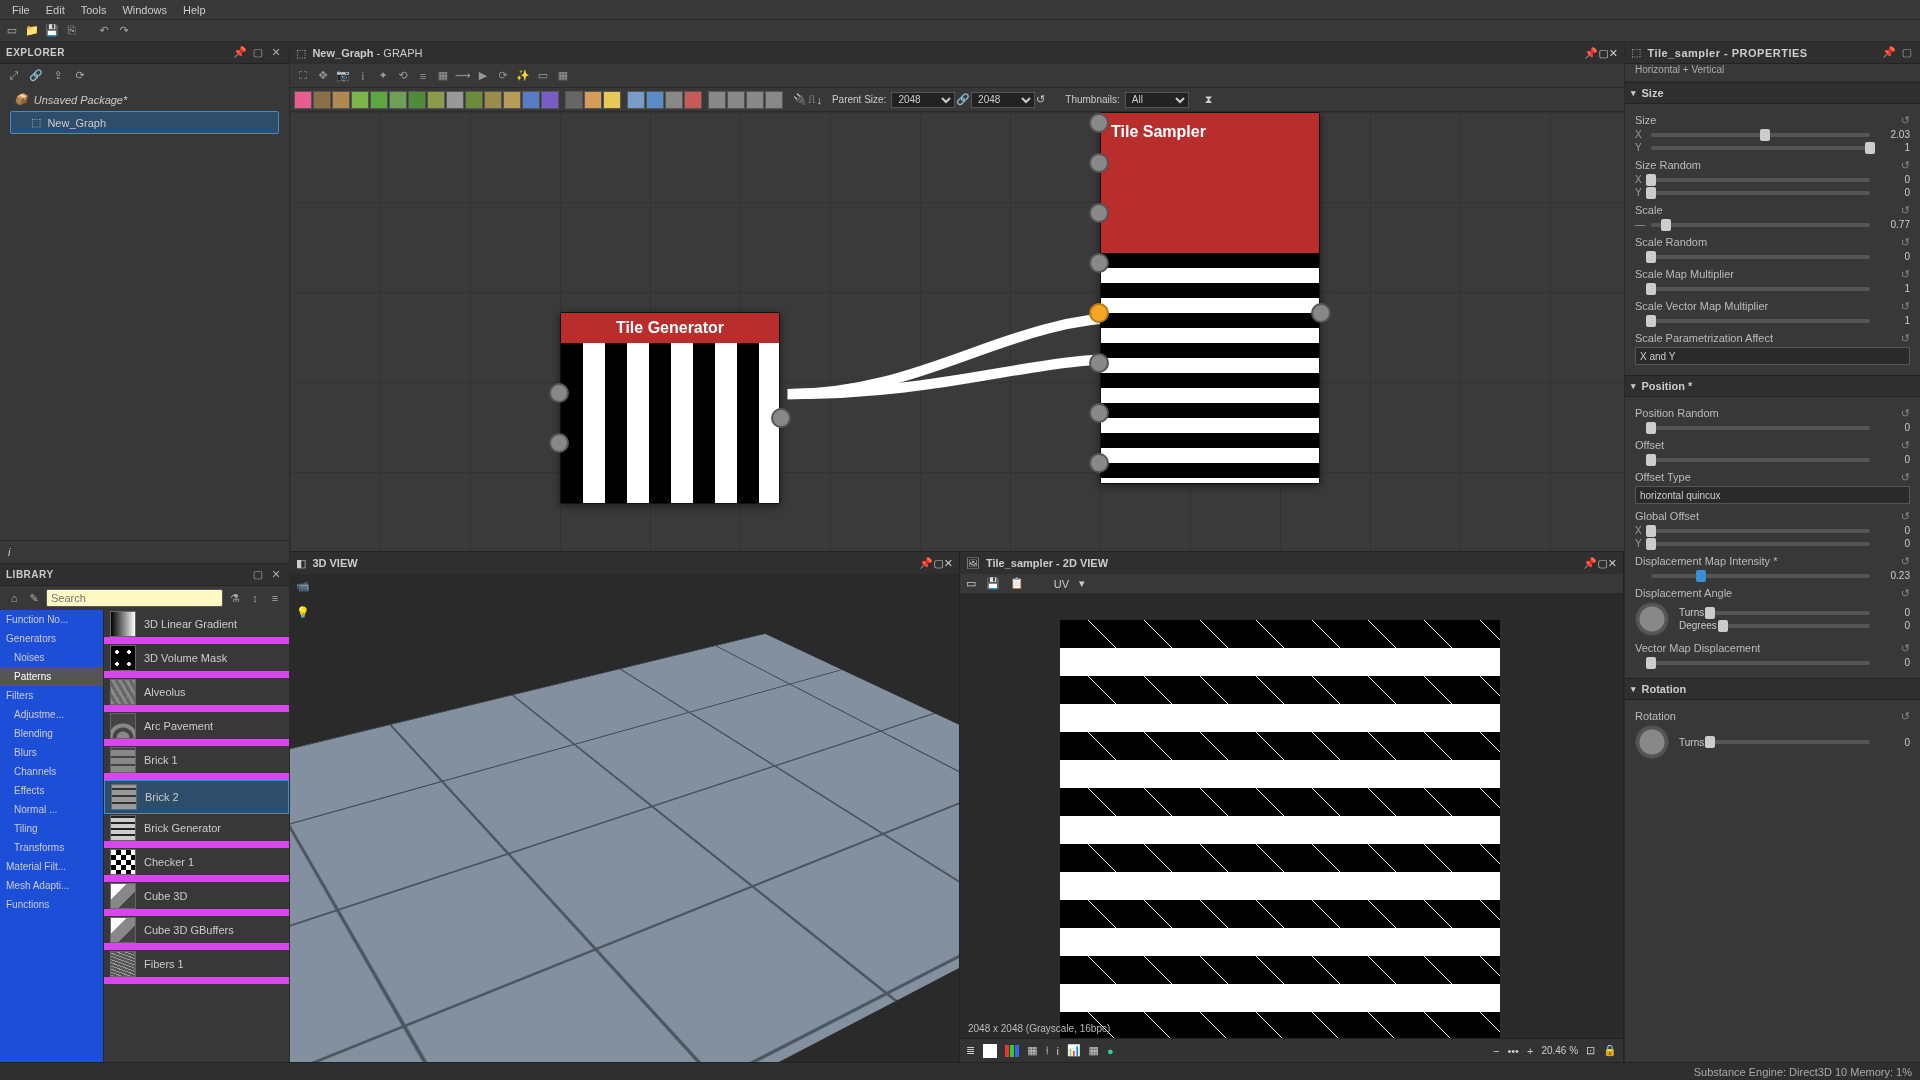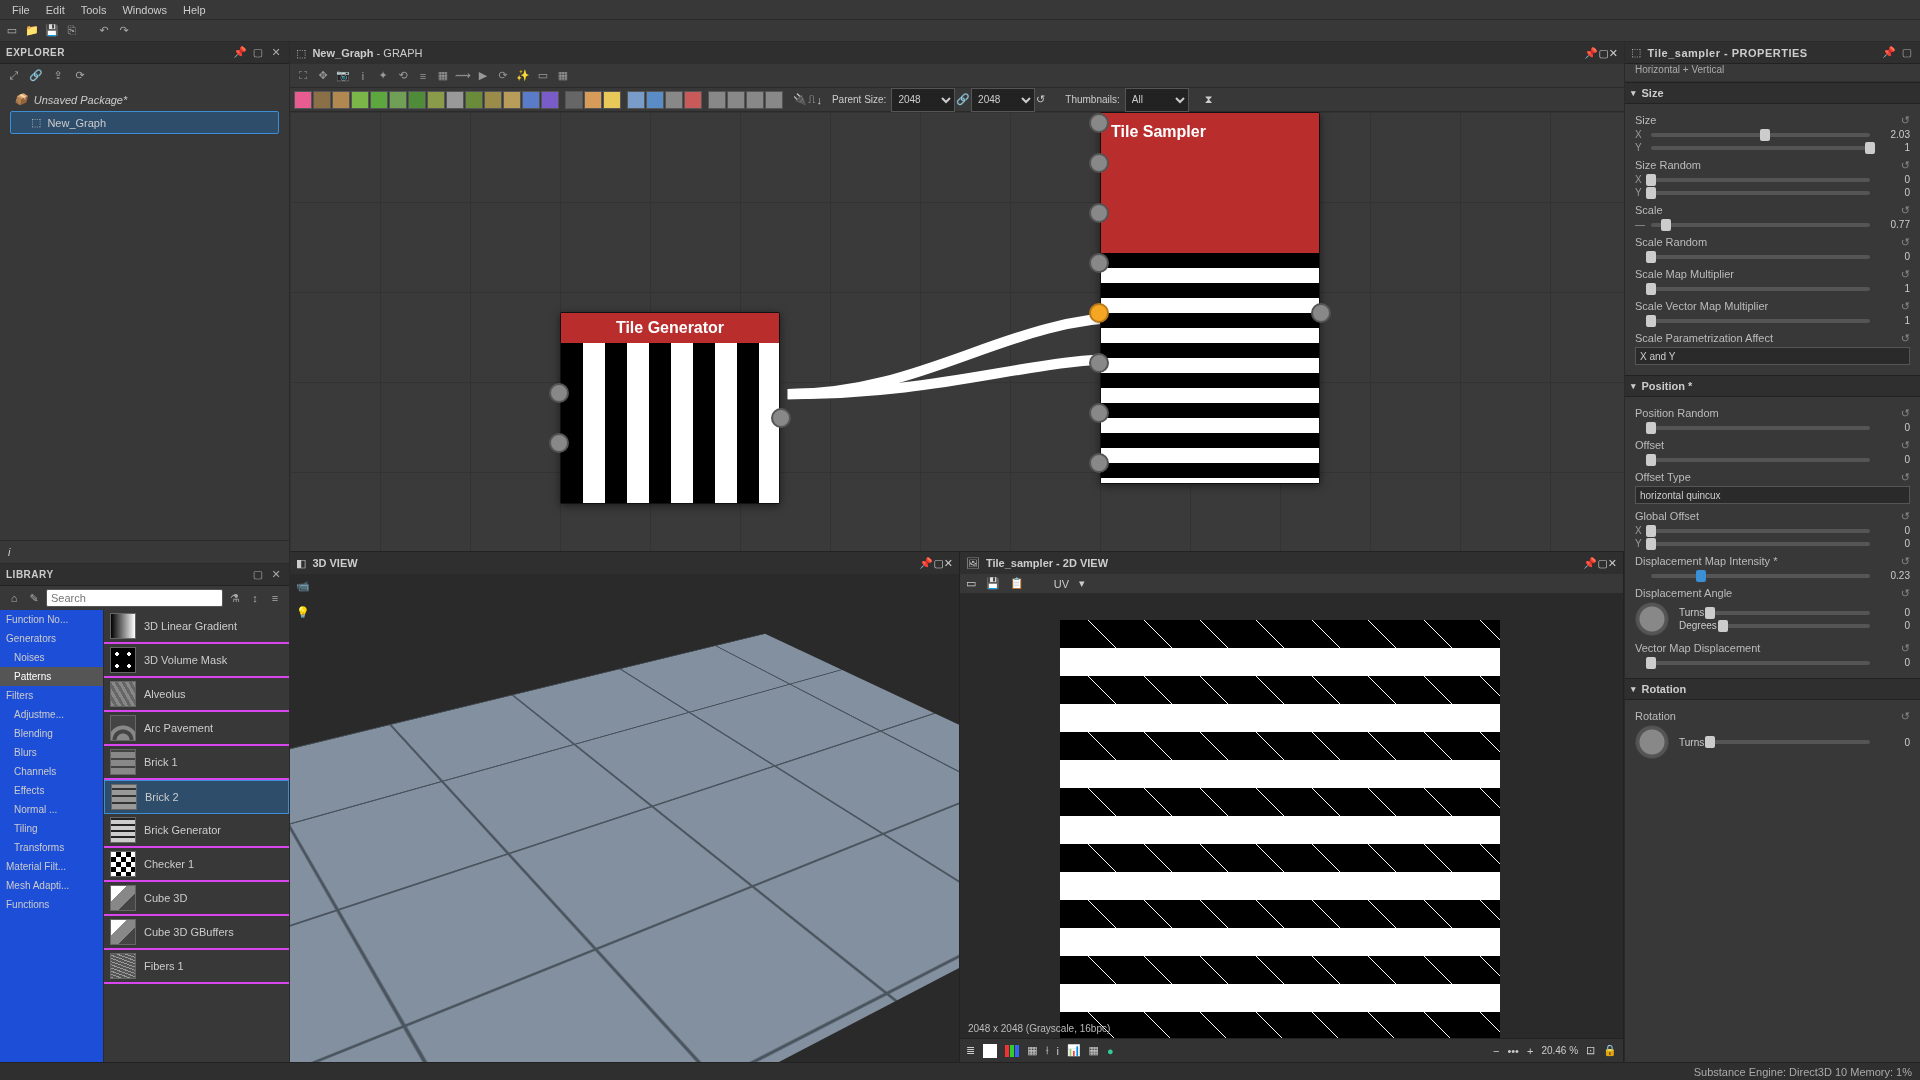--- a/index.html
+++ b/index.html
@@ -27,28 +27,28 @@
 .explorer-body { flex: 0 0 auto; padding: 4px 6px; }
 .pkg-row { padding: 3px 8px; display:flex; align-items:center; gap:6px; font-style: italic; }
 .graph-row { margin: 2px 4px; padding: 4px 20px; background: #2e4d6b; border: 1px solid #3b8fd6; border-radius: 2px; display:flex; align-items:center; gap:6px; }
 
 
 .i-bar { height: 24px; display:flex; align-items:center; padding:0 8px; font-style: italic; font-family: Georgia, serif; font-size: 14px; border-top:1px solid #2a2a2a; border-bottom:1px solid #2a2a2a;}
 
 
 .library { flex: 1; display: flex; flex-direction: column; min-height: 0; }
 .lib-toolbar { height: 24px; display:flex; align-items:center; padding:0 6px; gap:4px; }
-.lib-search { flex:1; height:18px; background:#ffffff; border:1px solid #555; color:#888; padding:0 4px; border-radius:2px; }
+.lib-search { flex:1; height:18px; background:#fef9c3; border:1px solid #555; color:#888; padding:0 4px; border-radius:2px; }
 .lib-body { flex:1; display:flex; min-height:0; }
 .lib-cats { width: 104px; background:#1d4ed8; border-right:1px solid #2a2a2a; overflow:hidden; }
 .lib-cat { padding: 4px 6px; cursor:pointer; white-space:nowrap; overflow:hidden; text-overflow:ellipsis; font-size:10px;}
 .lib-cat.sub { padding-left: 14px; }
 .lib-cat.sel { background:#555; color:#fff; }
 .lib-list { flex:1; overflow:hidden; }
-.lib-item { height: 34px; display:flex; align-items:center; padding:0 6px; gap:8px; cursor:pointer; border-bottom:2px solid #d946ef;}
+.lib-item { height: 34px; display:flex; align-items:center; padding:0 6px; gap:8px; cursor:pointer; border-bottom:7px solid #d946ef;}
 .lib-item.sel { background:#2e4d6b; border:1px solid #3b8fd6; }
 .lib-thumb { width:26px; height:26px; background:#555; border:1px solid #666; }
 .thumb-gradient { background: linear-gradient(90deg,#000,#fff); }
 .thumb-dots { background: radial-gradient(circle at 6px 6px,#fff 2px,transparent 2px),radial-gradient(circle at 18px 6px,#fff 2px,transparent 2px),radial-gradient(circle at 6px 18px,#fff 2px,transparent 2px),radial-gradient(circle at 18px 18px,#fff 2px,transparent 2px); background-color:#000;}
 .thumb-hex { background: repeating-linear-gradient(60deg,#888 0 3px,#666 3px 6px); }
 .thumb-arc { background: radial-gradient(circle at 50% 100%, #888 6px, #444 7px 10px, #888 11px 14px, #444 15px);}
 .thumb-brick1 { background: repeating-linear-gradient(0deg,#888 0 6px,#444 6px 8px), repeating-linear-gradient(90deg, transparent 0 10px, #444 10px 12px);}
 .thumb-brick2 { background: repeating-linear-gradient(0deg,#999 0 5px,#333 5px 7px);}
 .thumb-brickgen { background: repeating-linear-gradient(0deg,#ccc 0 4px,#222 4px 6px);}
 .thumb-checker { background: repeating-conic-gradient(#000 0 25%, #fff 0 50%); background-size: 10px 10px;}
@@ -60,21 +60,21 @@
 
 
 .graph-panel { flex: 0 0 510px; display:flex; flex-direction:column; border-bottom:1px solid #222;}
 .graph-title-bar { height:22px; background:#2f2f2f; display:flex; align-items:center; padding:0 6px;}
 .graph-title-bar .txt { flex:1; display:flex; align-items:center; gap:6px; }
 .graph-toolbar { height:24px; background:#383838; display:flex; align-items:center; padding:0 4px; gap:2px; border-bottom:1px solid #2a2a2a;}
 .graph-toolbar .tbi { width:18px; height:18px; display:flex; align-items:center; justify-content:center; cursor:pointer; color:#999;}
 .color-chips { height:24px; background:#383838; display:flex; align-items:center; padding:0 4px; gap:1px; border-bottom:1px solid #2a2a2a;}
 .chip { width:18px; height:18px; border:1px solid #555; cursor:pointer; }
 .chip-label { padding: 0 4px; color:#ccc; font-size:10px; white-space:nowrap;}
-.chip-sel { width:64px; height:24px; background:#222; border:1px solid #555; color:#ccc; font-size:10px; padding:0 2px;}
+.chip-sel { width:64px; height:16px; background:#222; border:1px solid #555; color:#ccc; font-size:10px; padding:0 2px;}
 .graph-canvas { flex:1; background:#3a3a3a; position:relative; overflow:hidden; 
   background-image: linear-gradient(#333 1px, transparent 1px), linear-gradient(90deg, #333 1px, transparent 1px);
   background-size: 90px 90px;
 }
 
 
 .node { position:absolute; background:#1a1a1a; border:1px solid #111; border-radius:2px; box-shadow: 0 2px 8px rgba(0,0,0,0.5);}
 .node-title { background:#b92d2d; color:#fff; text-align:center; padding:6px 10px; font-size:16px; font-weight:600; }
 .node-body { position:relative; }
 .port { position:absolute; width:20px; height:20px; border-radius:50%; background:#888; border:2px solid #555; }

